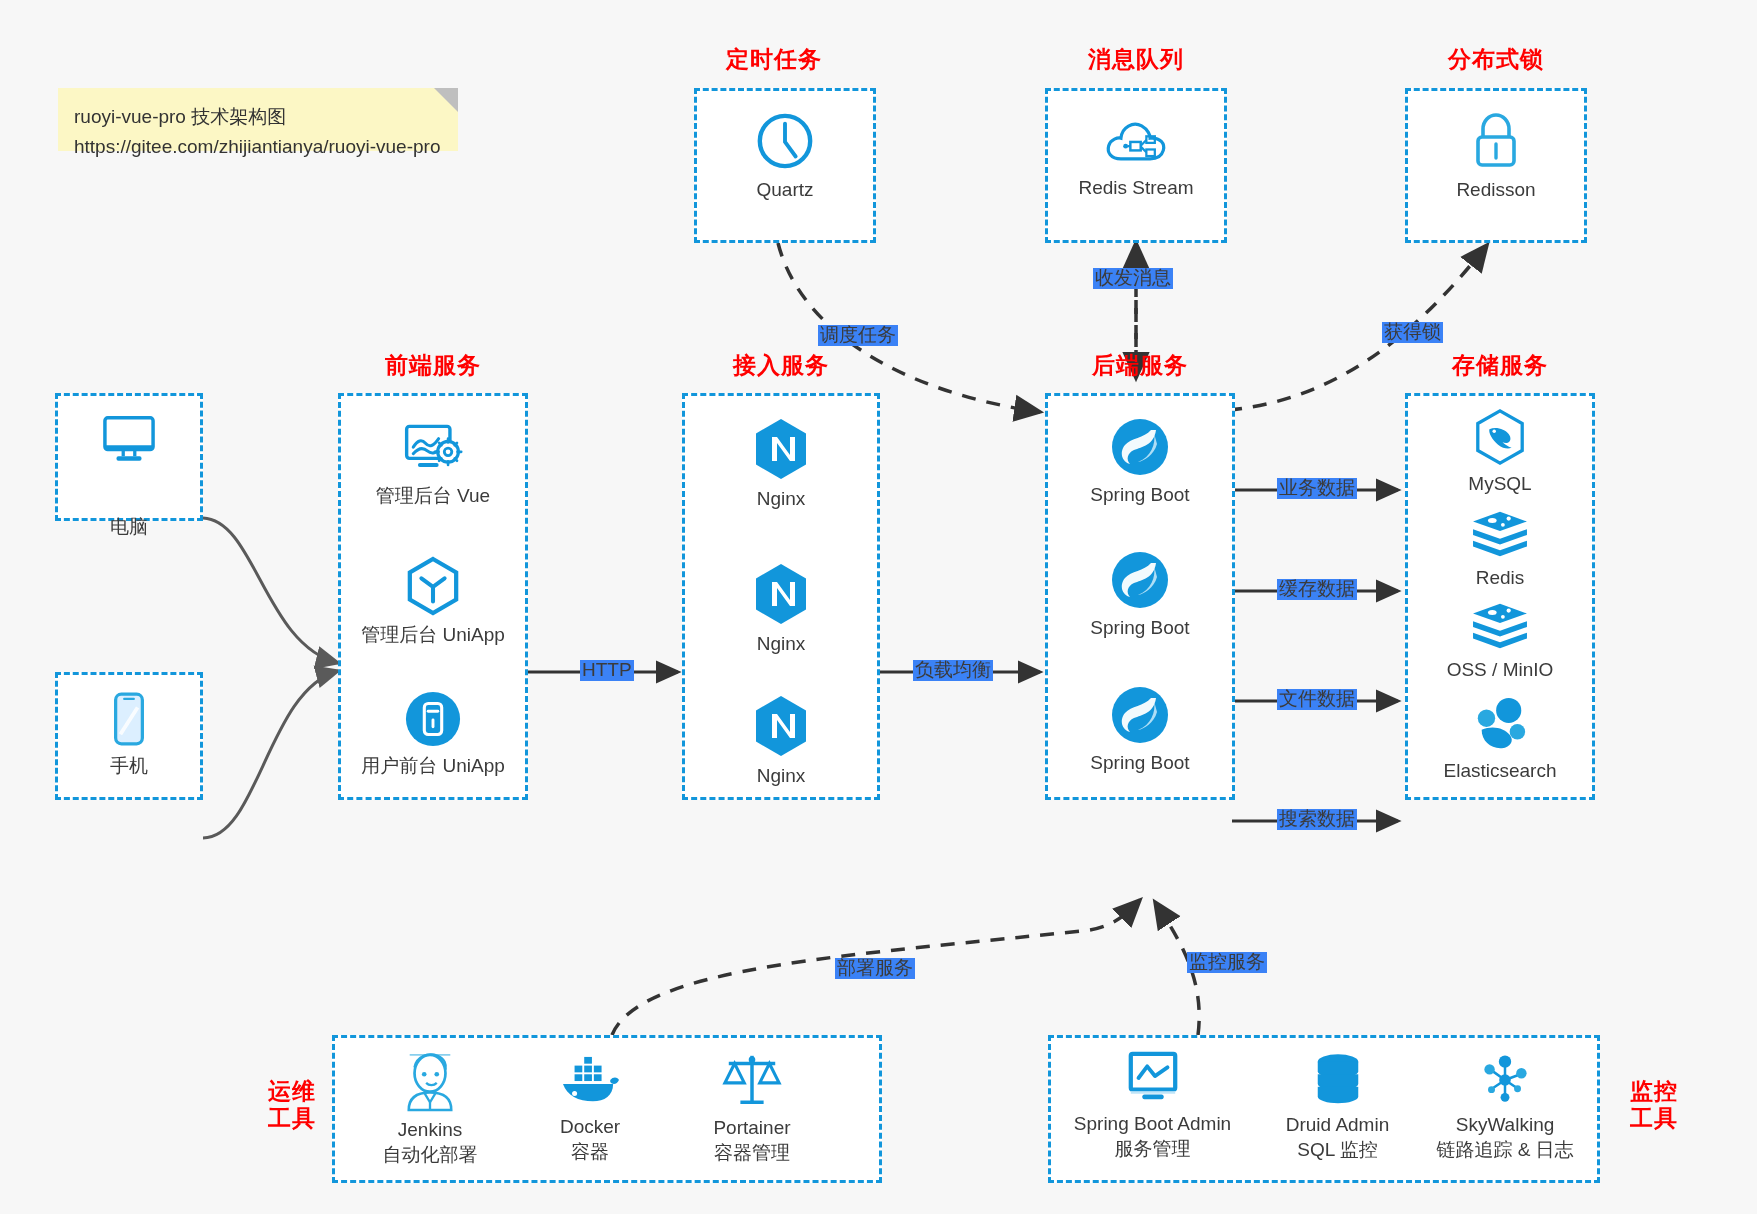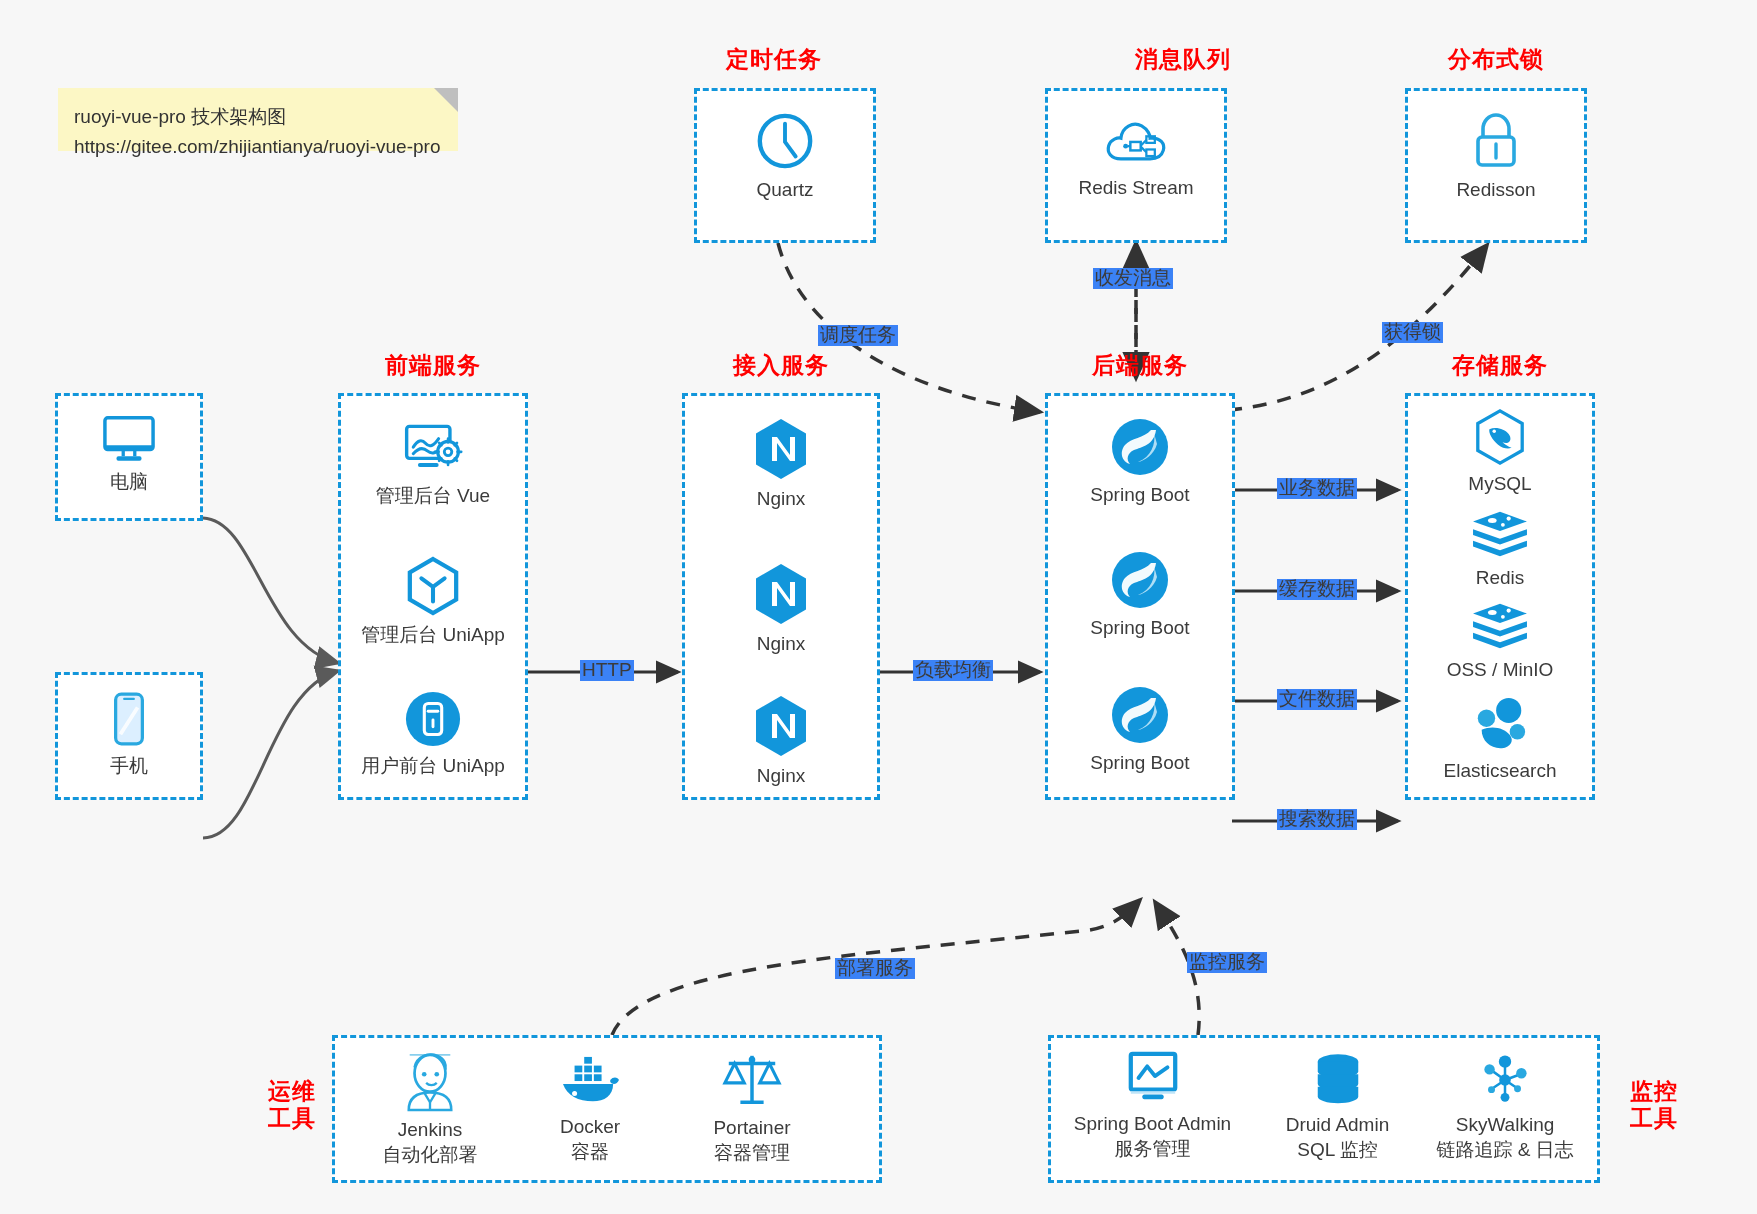--- a/index.html
+++ b/index.html
@@ -116,21 +116,21 @@
   <div class="grp-title" style="left:694px;top:46px;width:160px;">定时任务</div>
   <div class="box" style="left:694px;top:88px;width:182px;height:155px;"></div>
   <div class="node" style="left:694px;top:110px;width:182px;">
     <svg class="ico" width="62" height="62" viewBox="0 0 64 64">
       <circle cx="32" cy="32" r="26" fill="none" stroke="#1296db" stroke-width="4.5"></circle>
       <path d="M32 14 L32 33 L43 48" fill="none" stroke="#1296db" stroke-width="4" stroke-linecap="round"></path>
     </svg>
     <div class="cap">Quartz</div>
   </div>
 
-  <div class="grp-title" style="left:1092px;top:46px;width:182px;">消息队列</div>
+  <div class="grp-title" style="left:1045px;top:46px;width:182px;">消息队列</div>
   <div class="box" style="left:1045px;top:88px;width:182px;height:155px;"></div>
   <div class="node" style="left:1045px;top:112px;width:182px;">
     <svg class="ico" width="64" height="58" viewBox="0 0 68 58">
       <path d="M18 48 C7 48 3 41 5 34 C7 27 15 25 18 26 C19 14 31 8 40 13 C47 17 49 23 49 26 C60 25 65 32 63 39 C61 46 55 48 49 48 Z" fill="none" stroke="#1296db" stroke-width="3.4"></path>
       <rect x="28" y="30" width="11" height="9" fill="none" stroke="#1296db" stroke-width="2.6"></rect>
       <rect x="45" y="24" width="9" height="7" fill="none" stroke="#1296db" stroke-width="2.4"></rect>
       <rect x="45" y="38" width="9" height="7" fill="none" stroke="#1296db" stroke-width="2.4"></rect>
       <path d="M39 34 L45 28 M39 35 L45 41" stroke="#1296db" stroke-width="2.4" fill="none"></path>
       <circle cx="23" cy="34.5" r="2.6" fill="#1296db"></circle>
       <path d="M25 34.5 L28 34.5" stroke="#1296db" stroke-width="2.4"></path>
@@ -147,21 +147,21 @@
       <path d="M29 34 L29 48" stroke="#29a8e0" stroke-width="3.4" stroke-linecap="round"></path>
     </svg>
     <div class="cap">Redisson</div>
   </div>
 
   <div class="elabel" style="left:818px;top:325px;">调度任务</div>
   <div class="elabel" style="left:1093px;top:268px;">收发消息</div>
   <div class="elabel" style="left:1382px;top:322px;">获得锁</div>
 
   <div class="box" style="left:55px;top:393px;width:148px;height:128px;"></div>
-  <div class="node" style="left:55px;top:412px;width:148px;">
+  <div class="node" style="left:55px;top:412px;width:148px;gap:45px;">
     <svg class="ico" width="60" height="52" viewBox="0 0 62 54">
       <rect x="6" y="6" width="50" height="33" rx="3" fill="none" stroke="#1296db" stroke-width="3.6"></rect>
       <path d="M25 39 L25 46 M37 39 L37 46" stroke="#1296db" stroke-width="3.4"></path>
       <rect x="18" y="46" width="26" height="4.6" rx="2" fill="#1296db"></rect>
       <path d="M6 36 L56 36" stroke="#1296db" stroke-width="3"></path>
     </svg>
     <div class="cap">电脑</div>
   </div>
 
   <div class="box" style="left:55px;top:672px;width:148px;height:128px;"></div>

